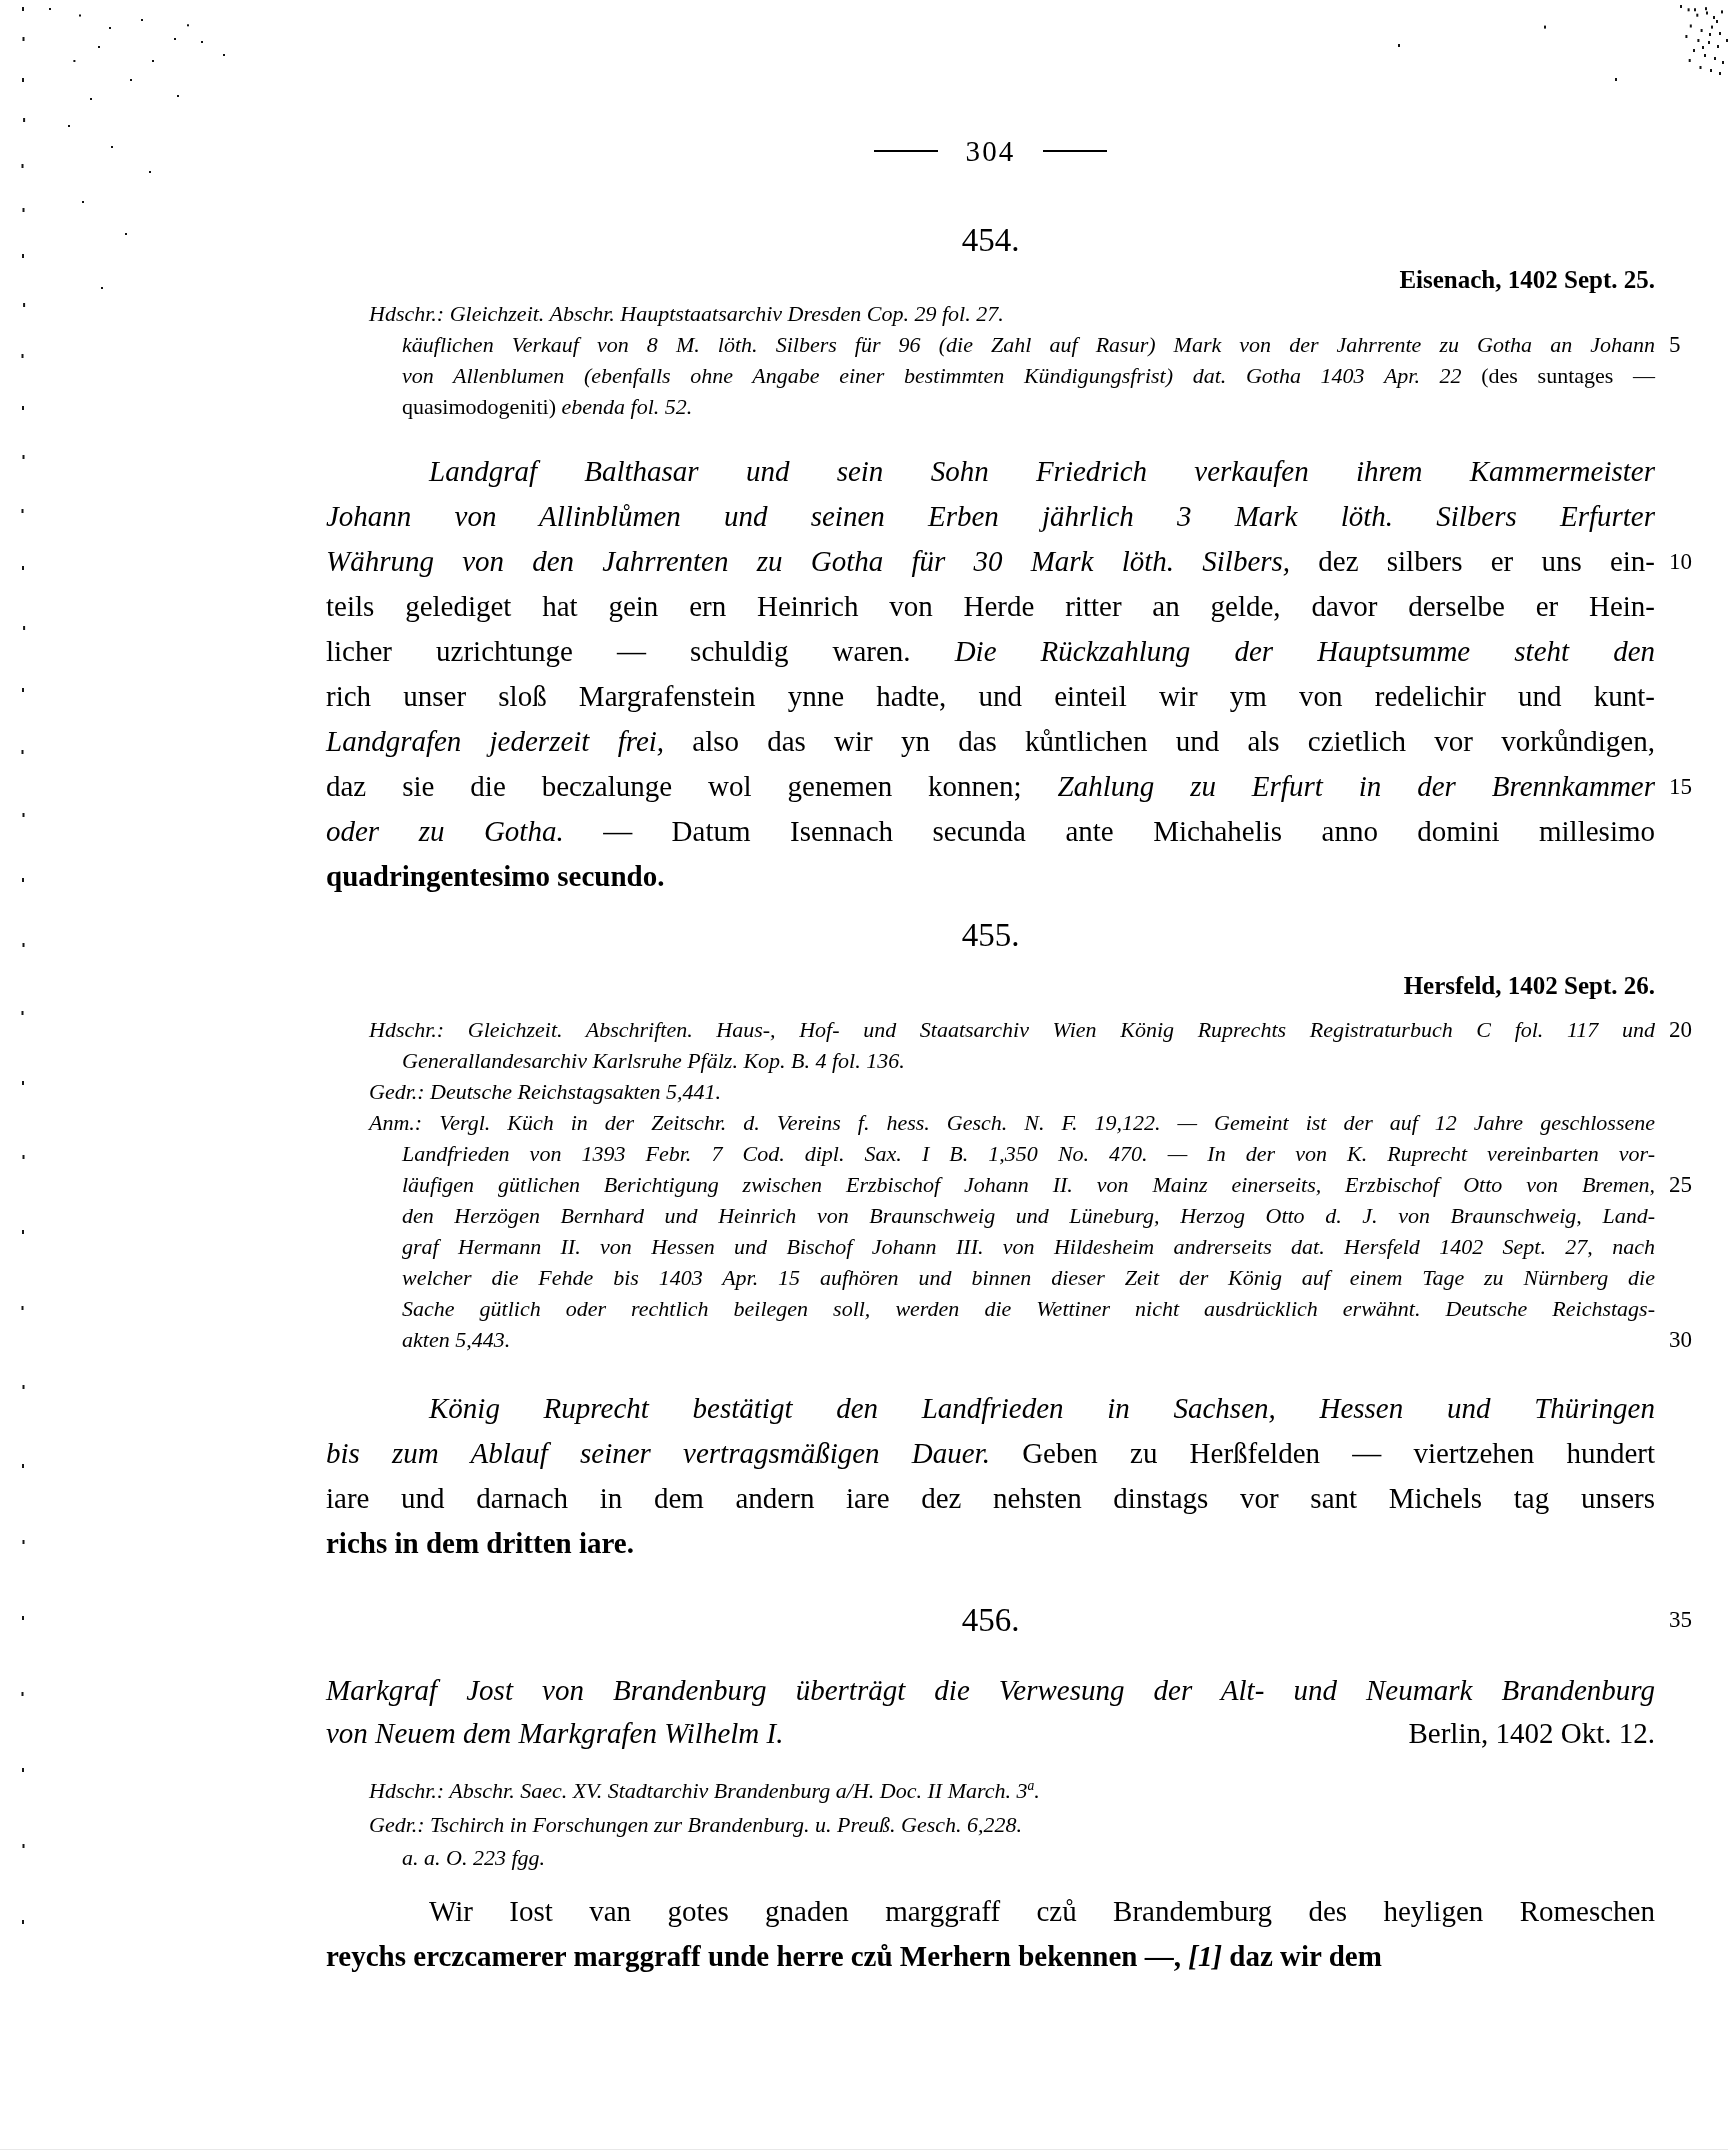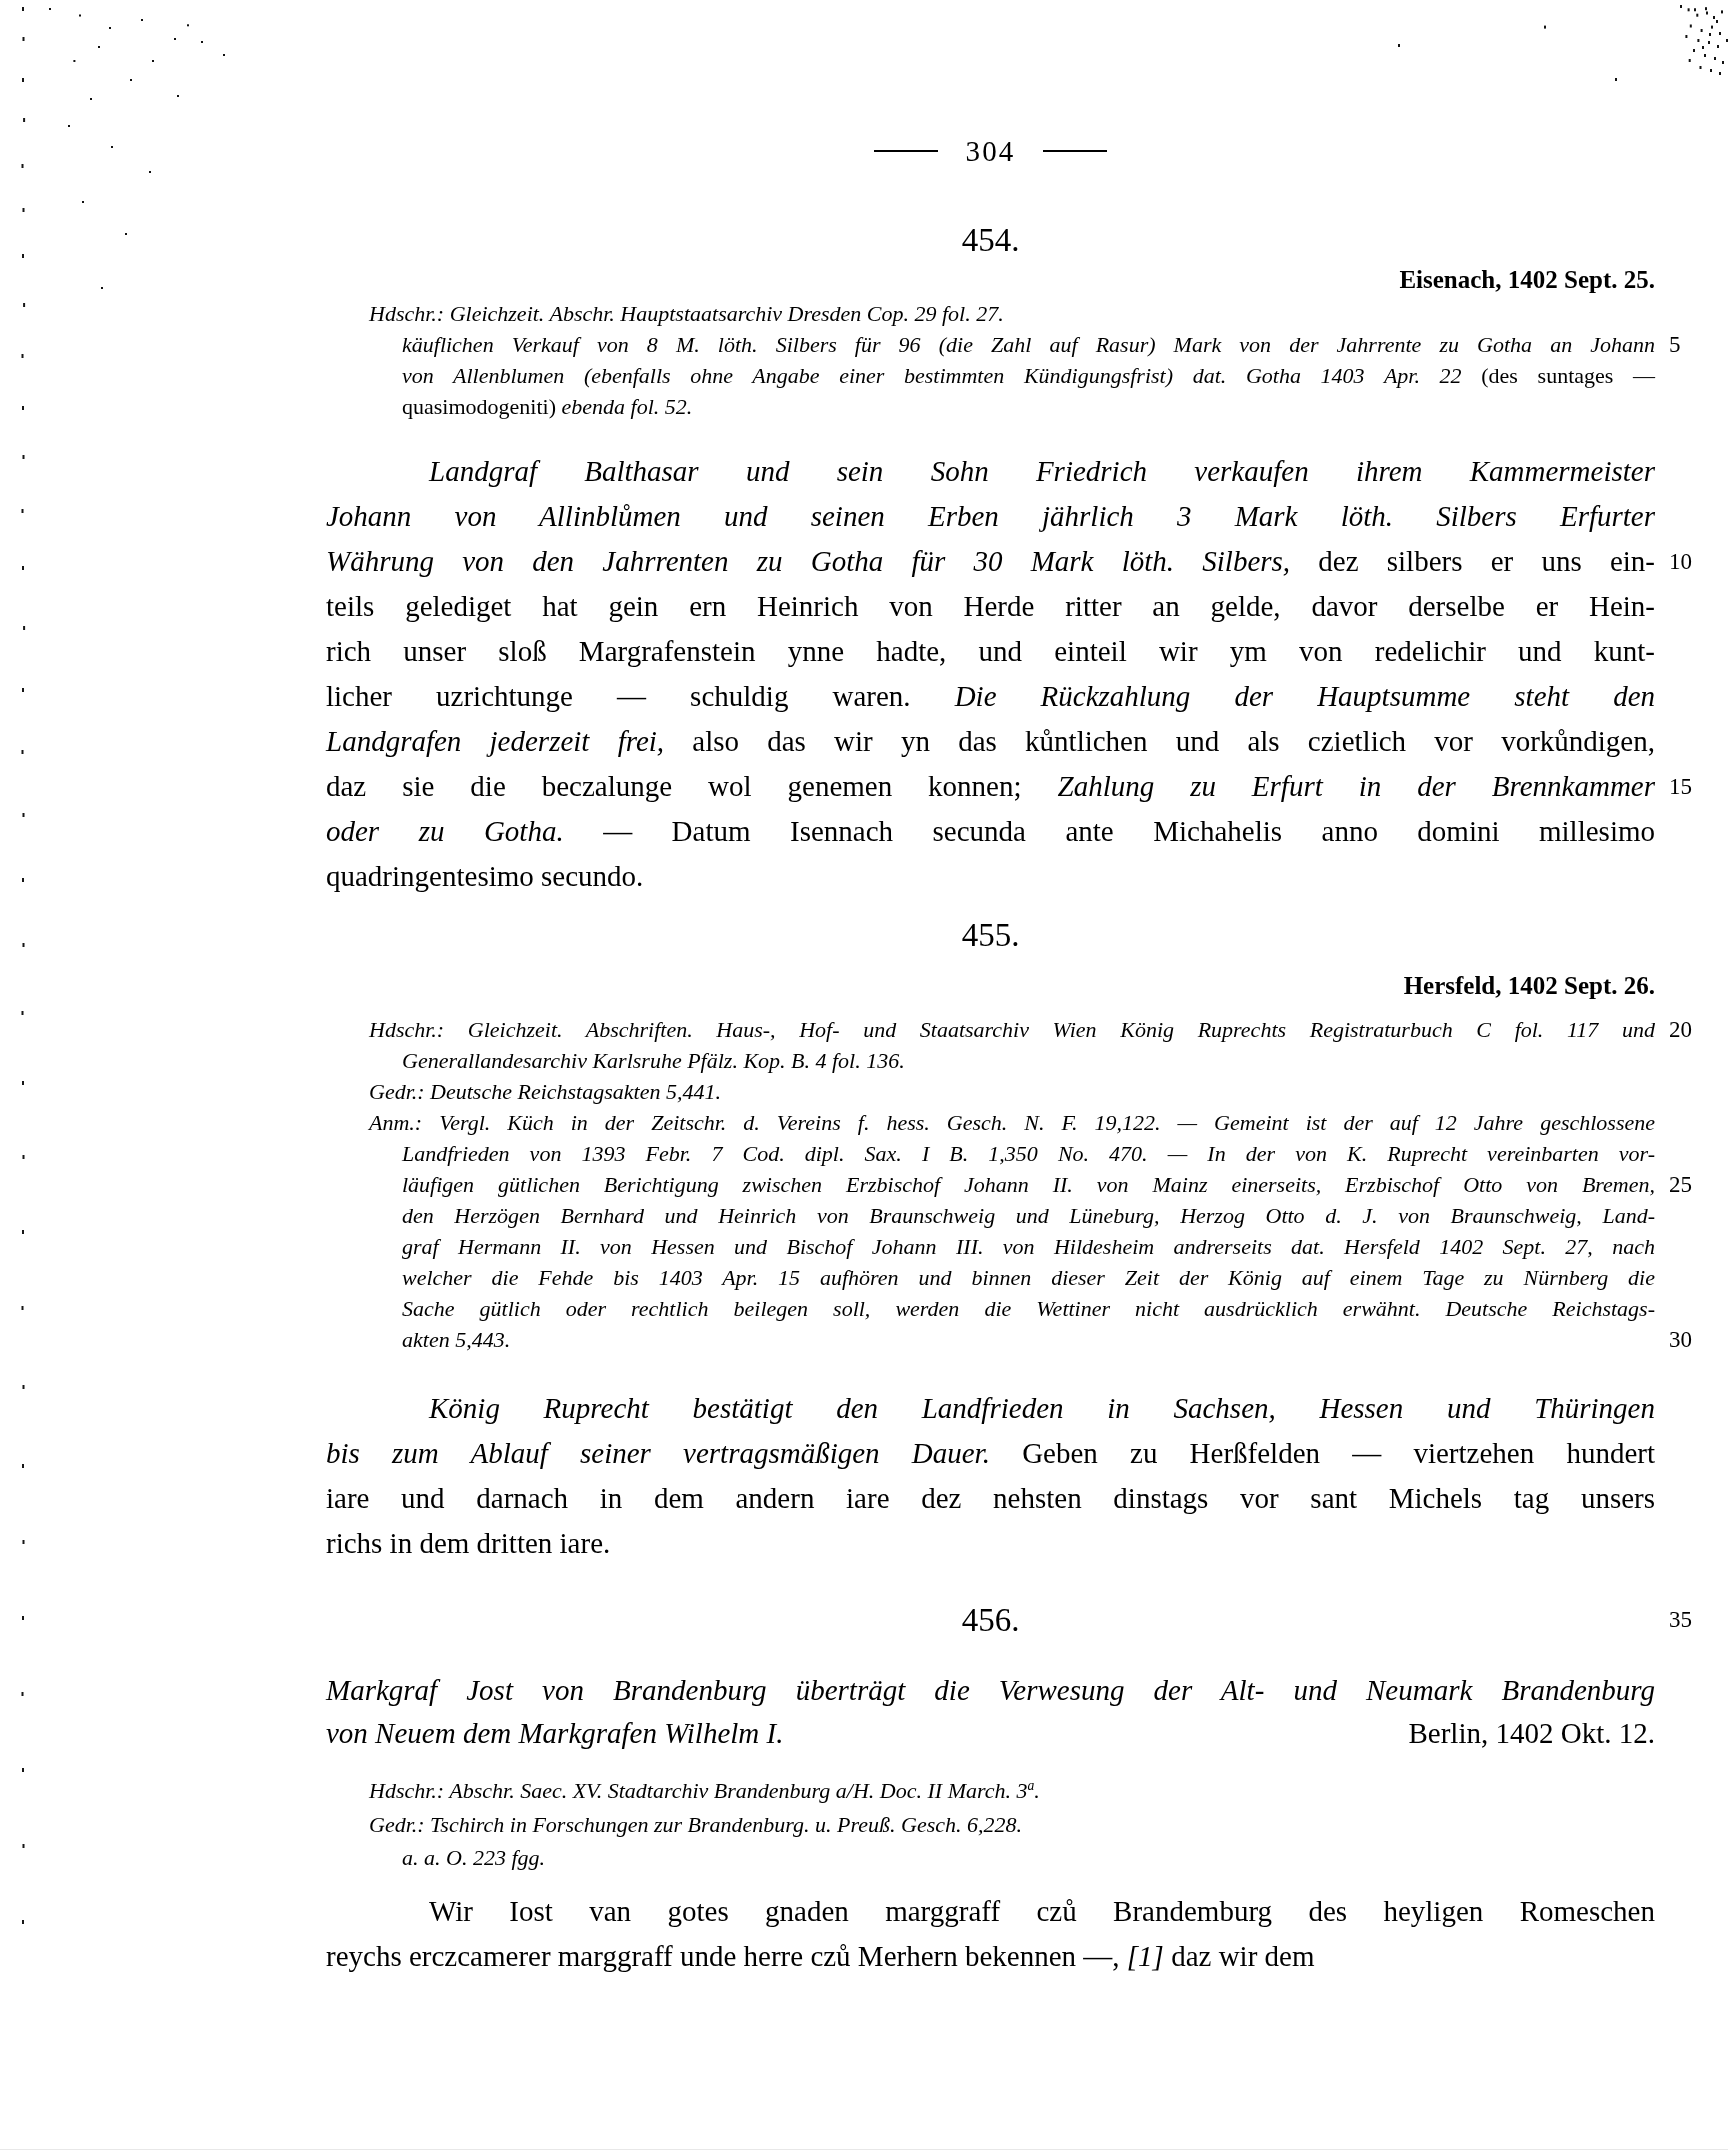--- a/index.html
+++ b/index.html
@@ -18,21 +18,21 @@
 
   
   .nline{position:relative;font-size:22px;line-height:31px;text-align:justify;text-align-last:justify;}
   .nline.label{padding-left:43px;}
   .nline.cont{padding-left:76px;}
   .nline.nj{text-align:left;text-align-last:left;}
 
   
   .bline{position:relative;font-size:29px;line-height:45px;text-align:justify;text-align-last:justify;}
   .bline.first{text-indent:103px;}
-  .bline.last{text-align:right;text-align-last:left;}
+  .bline.last{text-align:right;text-align-last:left;font-weight:bold;}
 
   
   .iline{position:relative;font-size:29px;line-height:43px;text-align:justify;text-align-last:justify;}
   .iline.nj{text-align:left;text-align-last:left;}
   .lright{position:absolute;right:0;top:0;}
 
   
   .sr{font-style:normal;}
   .si{font-style:italic;}
   .sb{font-style:normal;font-weight:normal;}
@@ -93,22 +93,22 @@
             <div class="nline label nj"><span class="si">Hdschr.: Gleichzeit. Abschr. Hauptstaatsarchiv Dresden Cop. 29 fol. 27.</span></div>
             <div class="nline cont"><span class="si">käuflichen Verkauf von 8 M. löth. Silbers für 96 (die Zahl auf Rasur) Mark von der Jahrrente zu Gotha an Johann</span><span class="mnum">5</span></div>
             <div class="nline cont"><span class="si">von Allenblumen (ebenfalls ohne Angabe einer bestimmten Kündigungsfrist) dat. Gotha 1403 Apr. 22 </span><span class="sr">(des suntages —</span></div>
             <div class="nline cont nj"><span class="sr">quasimodogeniti)</span><span class="si"> ebenda fol. 52.</span></div>
           </div>
           <div class="bodyb">
             <div class="bline first"><span class="si">Landgraf Balthasar und sein Sohn Friedrich verkaufen ihrem Kammermeister</span></div>
             <div class="bline"><span class="si">Johann von Allinblůmen und seinen Erben jährlich 3 Mark löth. Silbers Erfurter</span></div>
             <div class="bline"><span class="si">Währung von den Jahrrenten zu Gotha für 30 Mark löth. Silbers,</span><span class="sr"> dez silbers er uns ein-</span><span class="mnum">10</span></div>
             <div class="bline"><span class="sr">teils gelediget hat gein ern Heinrich von Herde ritter an gelde, davor derselbe er Hein-</span></div>
+            <div class="bline"><span class="sr">licher uzrichtunge — schuldig waren. </span><span class="si">Die Rückzahlung der Hauptsumme steht den</span></div>
             <div class="bline"><span class="sr">rich unser sloß Margrafenstein ynne hadte, und einteil wir ym von redelichir und kunt-</span></div>
-            <div class="bline"><span class="sr">licher uzrichtunge — schuldig waren. </span><span class="si">Die Rückzahlung der Hauptsumme steht den</span></div>
             <div class="bline"><span class="si">Landgrafen jederzeit frei,</span><span class="sr"> also das wir yn das kůntlichen und als czietlich vor vorkůndigen,</span></div>
             <div class="bline"><span class="sr">daz sie die beczalunge wol genemen konnen; </span><span class="si">Zahlung zu Erfurt in der Brennkammer</span><span class="mnum">15</span></div>
             <div class="bline"><span class="si">oder zu Gotha. </span><span class="sr">— Datum Isennach secunda ante Michahelis anno domini millesimo</span></div>
             <div class="bline last"><span class="sr">quadringentesimo secundo.</span></div>
           </div>
         </div>
         <div class="entry e455">
           <div class="eheading"><span>455.</span></div>
           <div class="edate">Hersfeld, 1402 Sept. 26.</div>
           <div class="notes">

